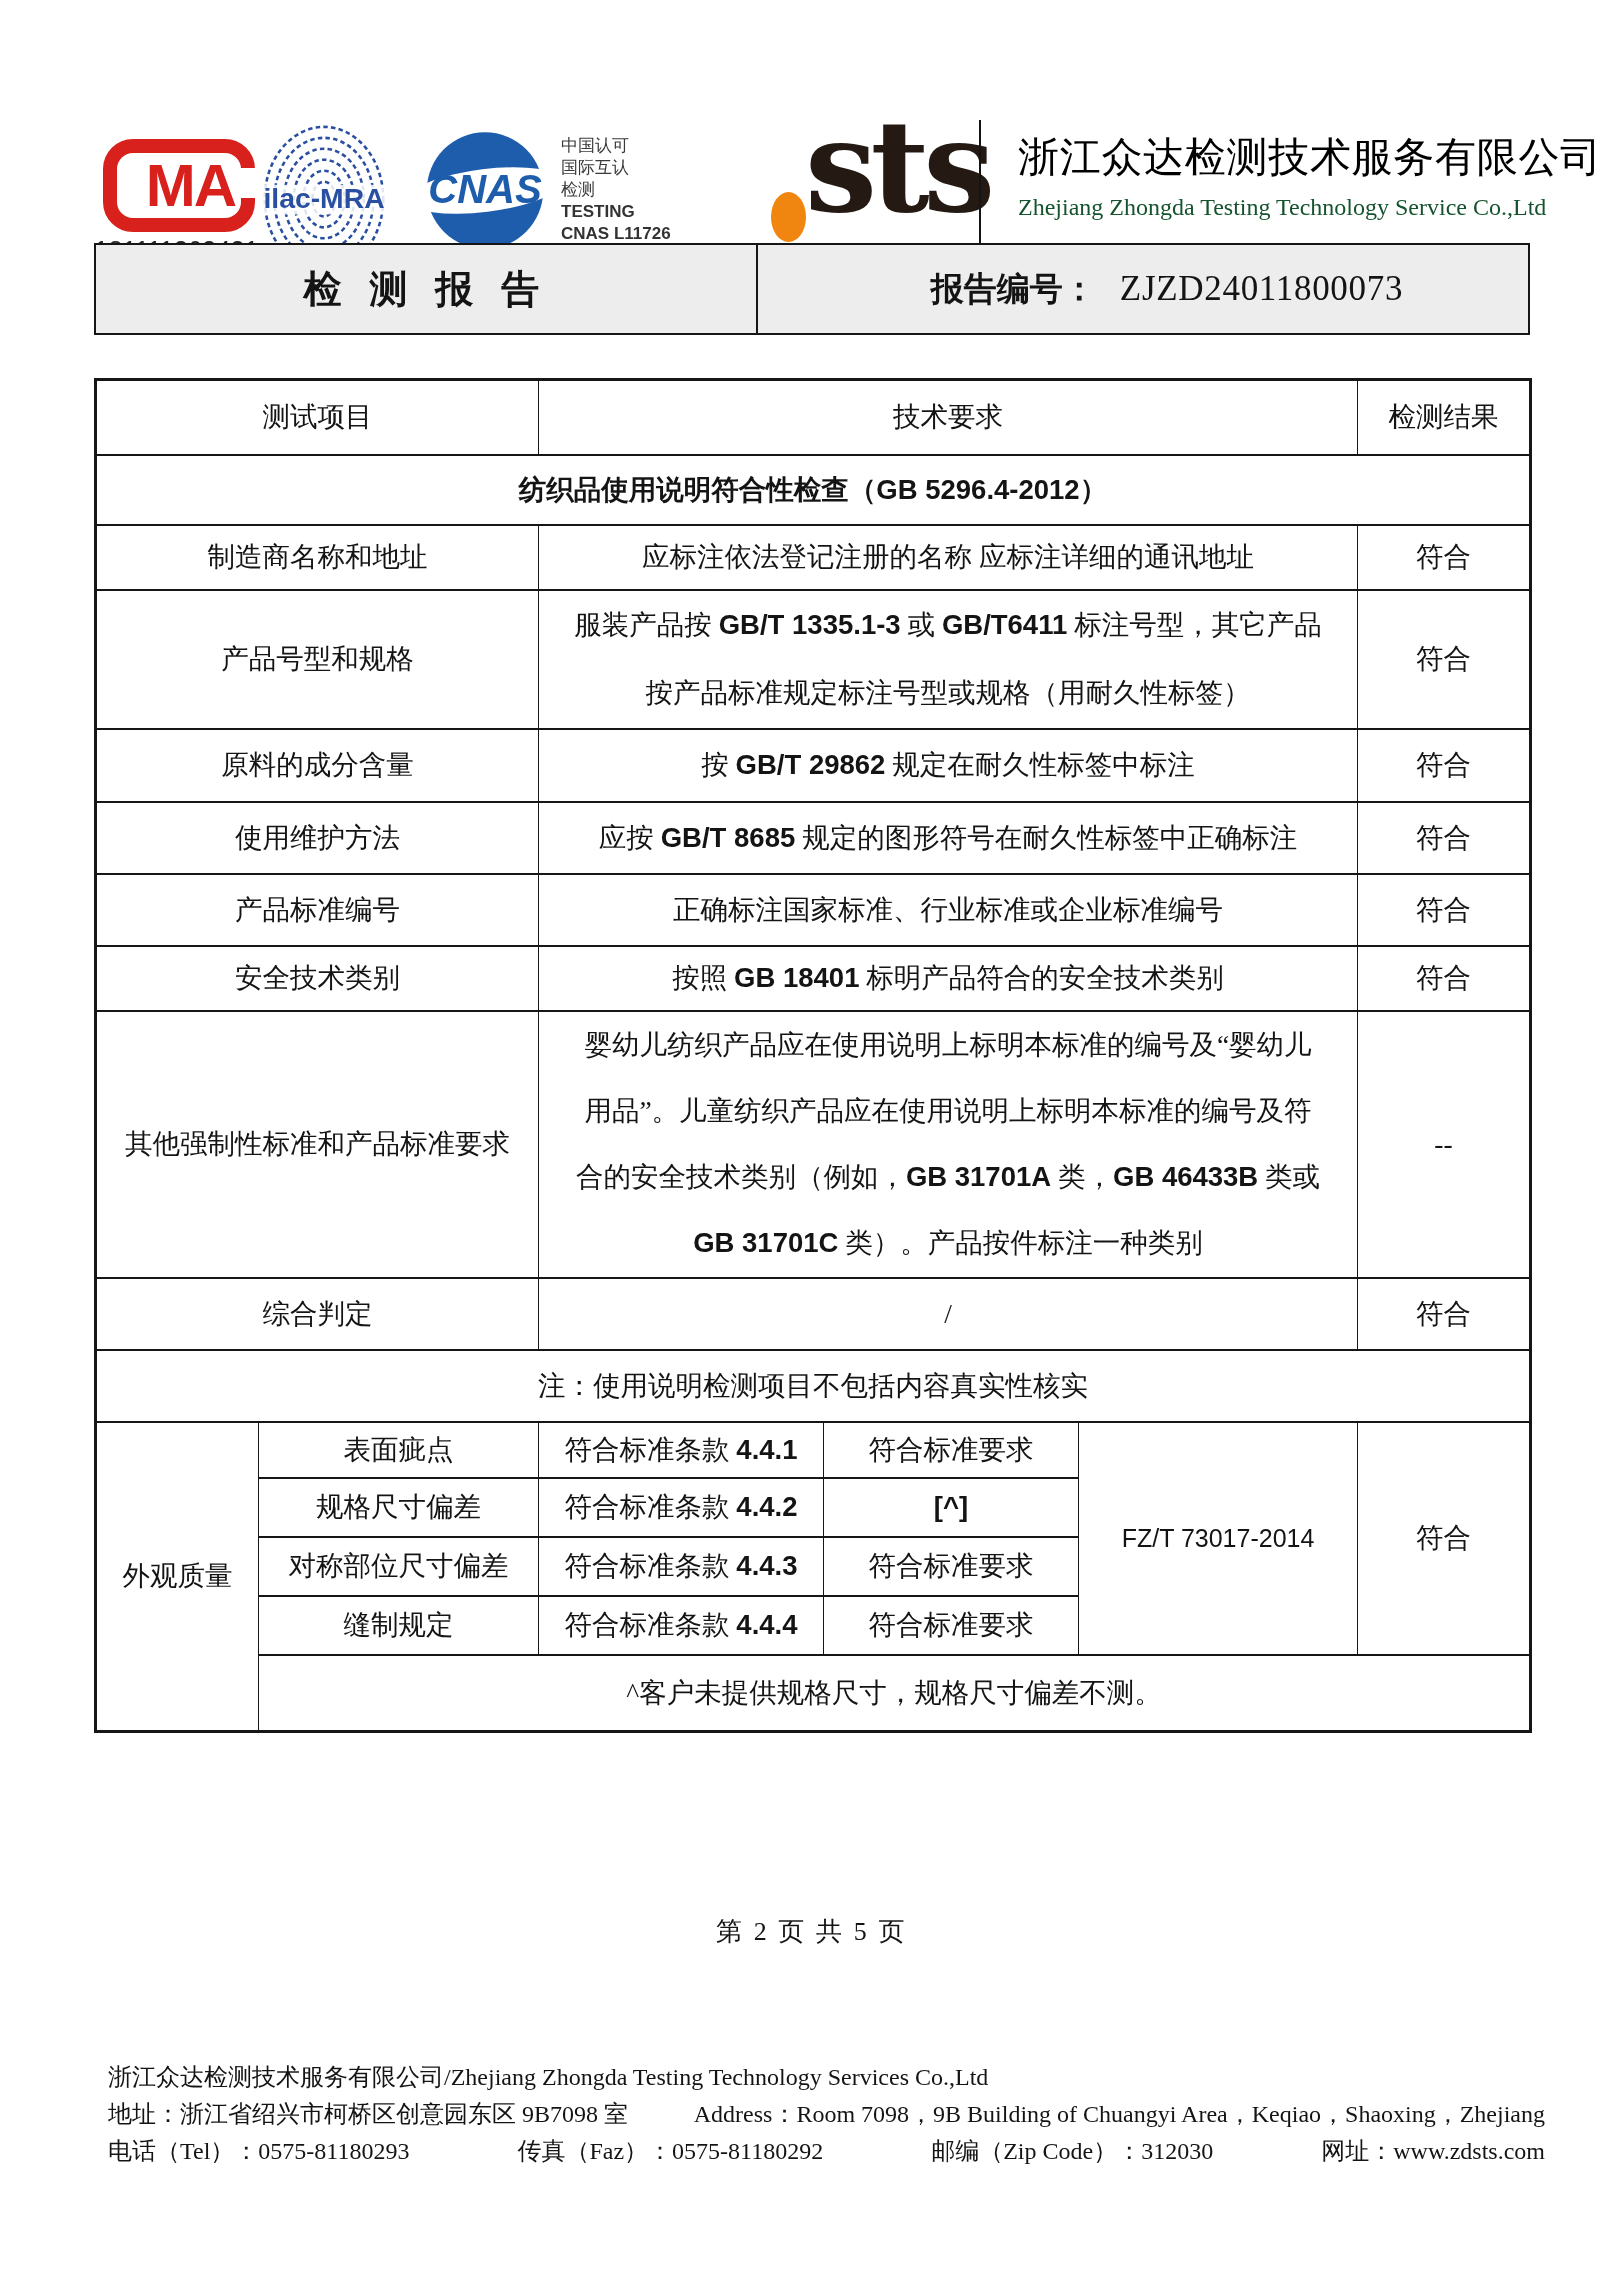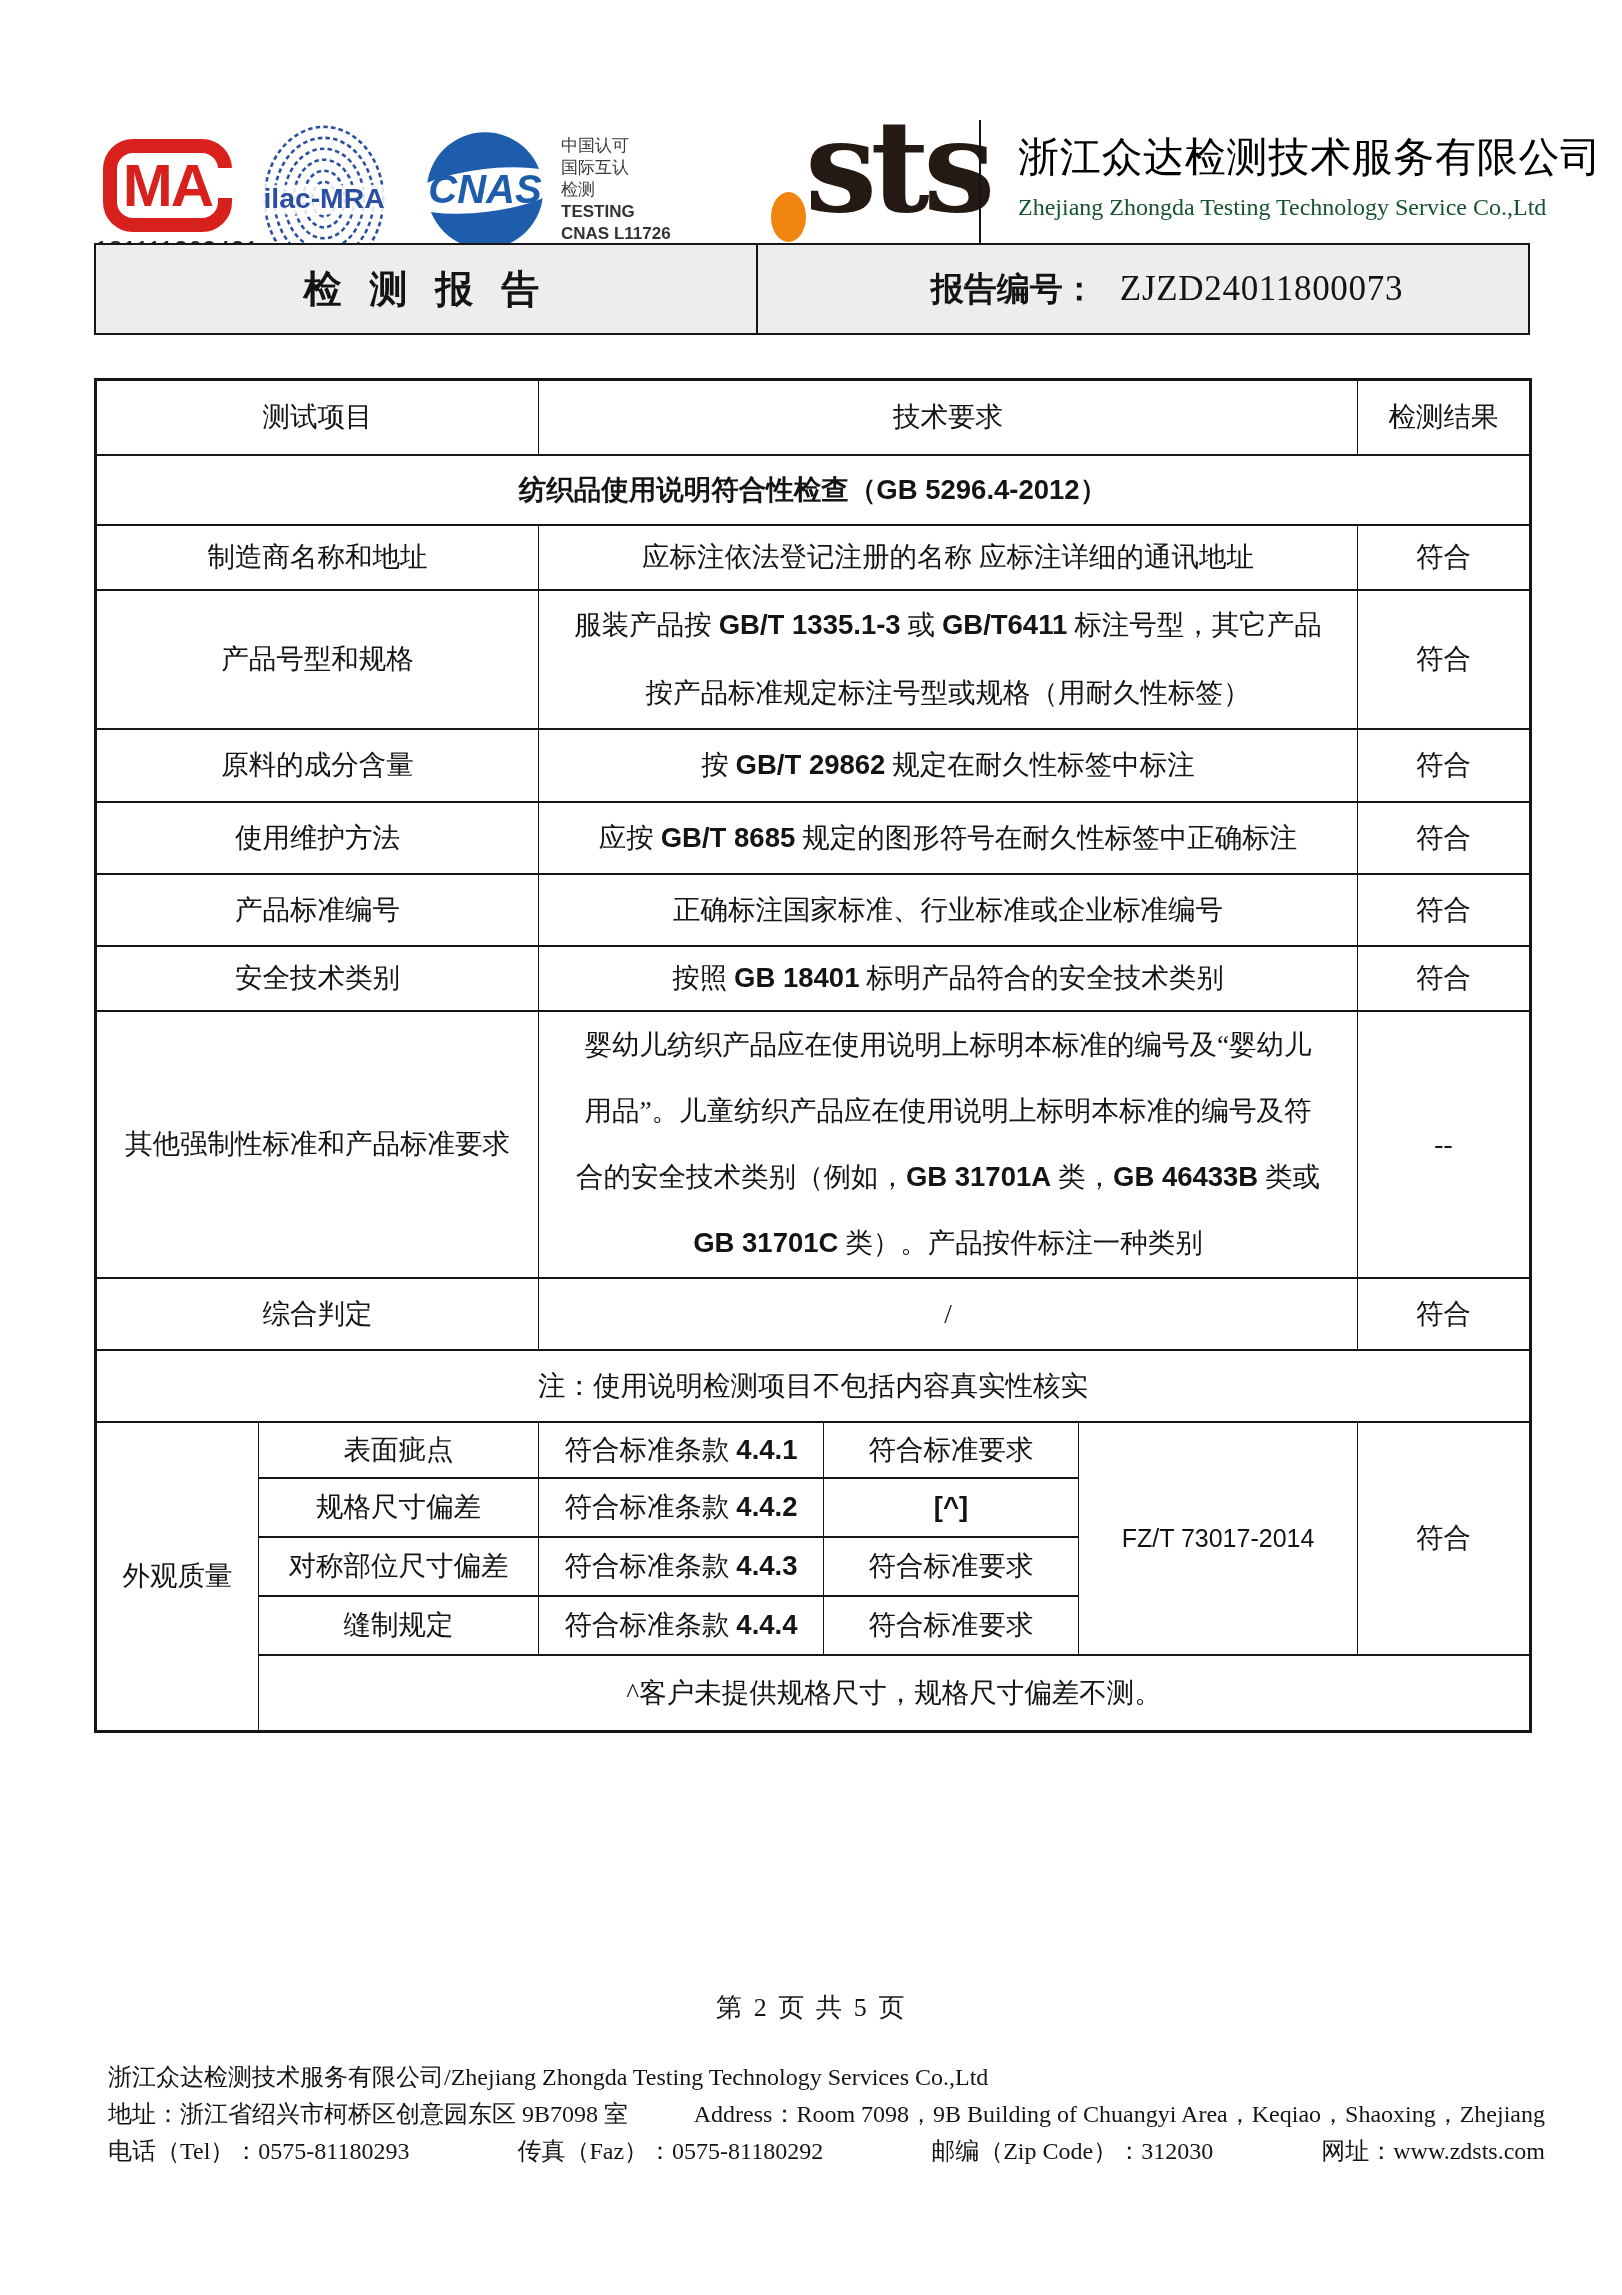--- a/index.html
+++ b/index.html
@@ -2,21 +2,21 @@
 <html style="font-size:10.5px"><head>
 <meta charset="utf-8">
 <style>
   html,body{margin:0;padding:0;background:#fff;}
   .page{position:relative;width:1623px;height:2295px;background:#fff;
         font-family:"Liberation Serif",serif;color:#141414;overflow:hidden;}
 
   
   .cma{position:absolute;left:103px;top:139px;width:101px;height:65px;
        border:14.4px solid #d8201c;border-radius:30px;
-       display:flex;align-items:center;justify-content:center;}
+       display:flex;align-items:center;justify-content:center;padding-left:23px;}
   .cma-notch{position:absolute;right:-15.7px;top:50%;transform:translateY(-60%);
        width:17px;height:30px;background:#fff;}
   .cma-ma{font-family:"Liberation Sans",sans-serif;font-weight:700;font-size:60px;
        color:#d8201c;letter-spacing:-2px;line-height:1;}
   .cma-num{position:absolute;left:89px;top:236px;width:175px;text-align:center;
        font-family:"Liberation Sans",sans-serif;font-size:25.5px;color:#262626;}
   .ilac{position:absolute;left:259px;top:123px;}
   .cnas{position:absolute;left:420px;top:131px;}
   .cnas-text{position:absolute;left:561px;top:135px;
        font-family:"Liberation Sans",sans-serif;font-size:17px;line-height:22px;color:#3a3a3a;}
@@ -50,21 +50,21 @@
        overflow:hidden;}
   td.section{text-align:left;padding-left:25px;font-weight:700;}
   td.note{text-align:left;padding-left:17px;}
   td.footnote{text-align:left;padding-left:22px;}
   .code{font-family:"Liberation Sans",sans-serif;font-weight:700;}
   .lh2 .req-line{line-height:68px;}
   .lh4 .req-line{line-height:66px;}
   td.c-std{font-family:"Liberation Sans",sans-serif;font-weight:400;font-size:25px;}
 
   
-  .page-num{position:absolute;left:0;top:1990px;width:1623px;text-align:center;
+  .page-num{position:absolute;left:0;top:1914px;width:1623px;text-align:center;
        font-size:26px;letter-spacing:2.6px;}
   .footer{position:absolute;left:108px;top:2059px;width:1437px;font-size:24px;line-height:37px;}
   .footer .row2,.footer .row3{display:flex;justify-content:space-between;gap:20px;}
   .footer span{white-space:nowrap;}
 </style>
 </head>
 <body>
 
 <div class="page">
 

